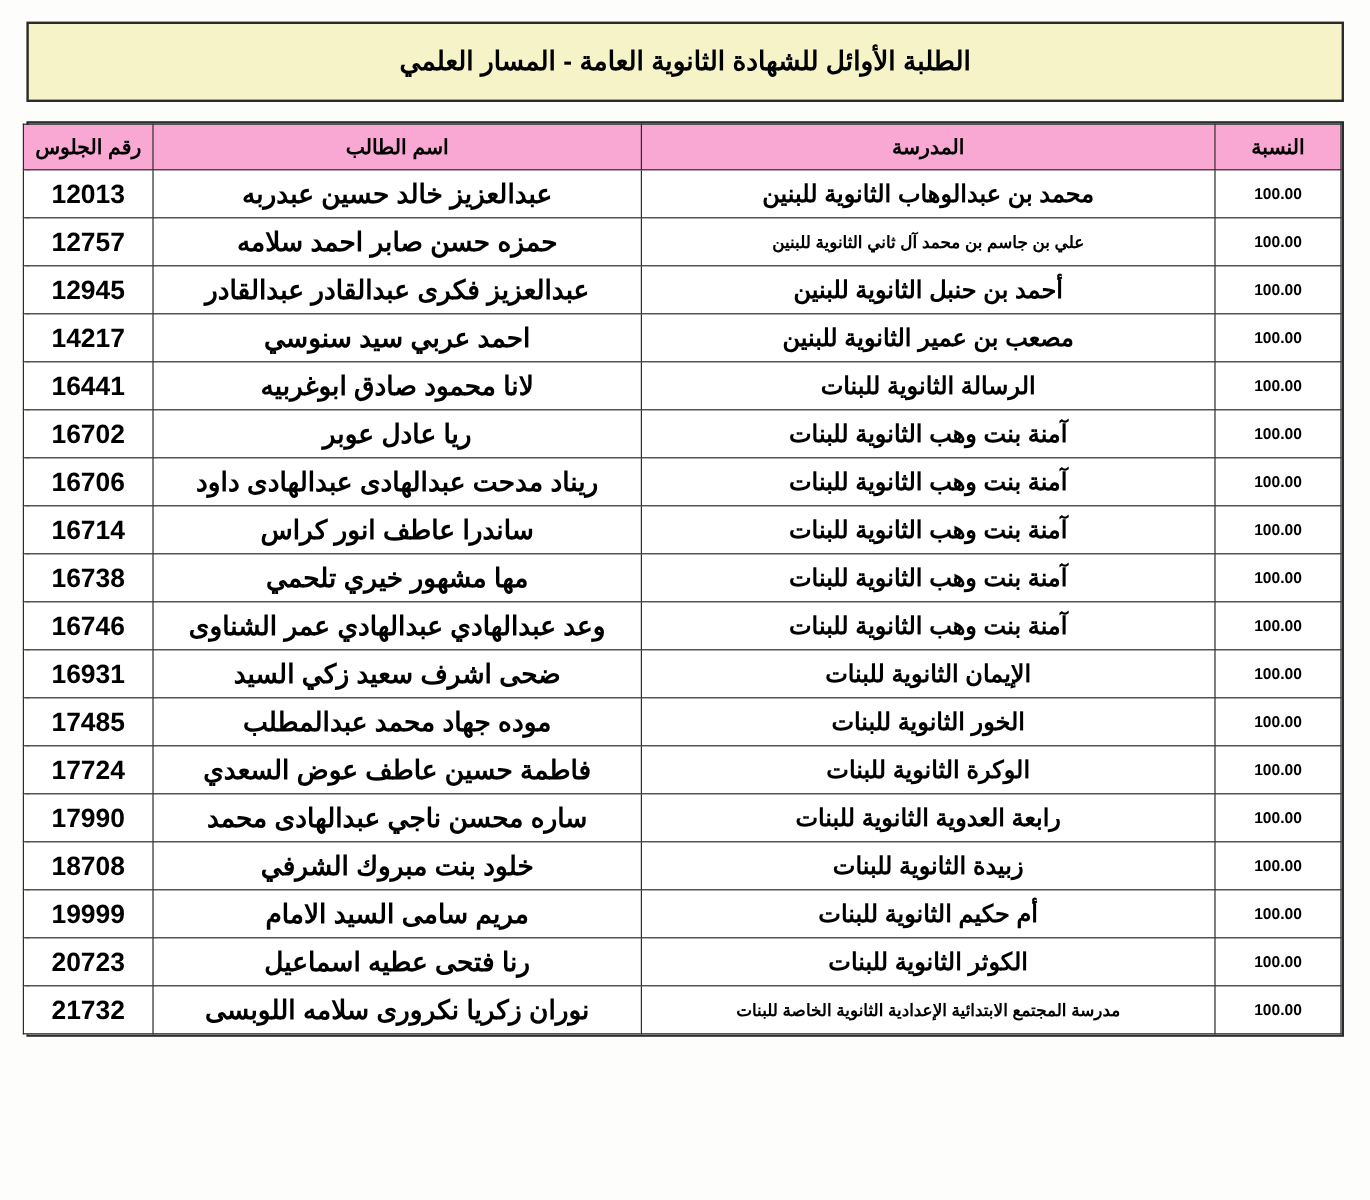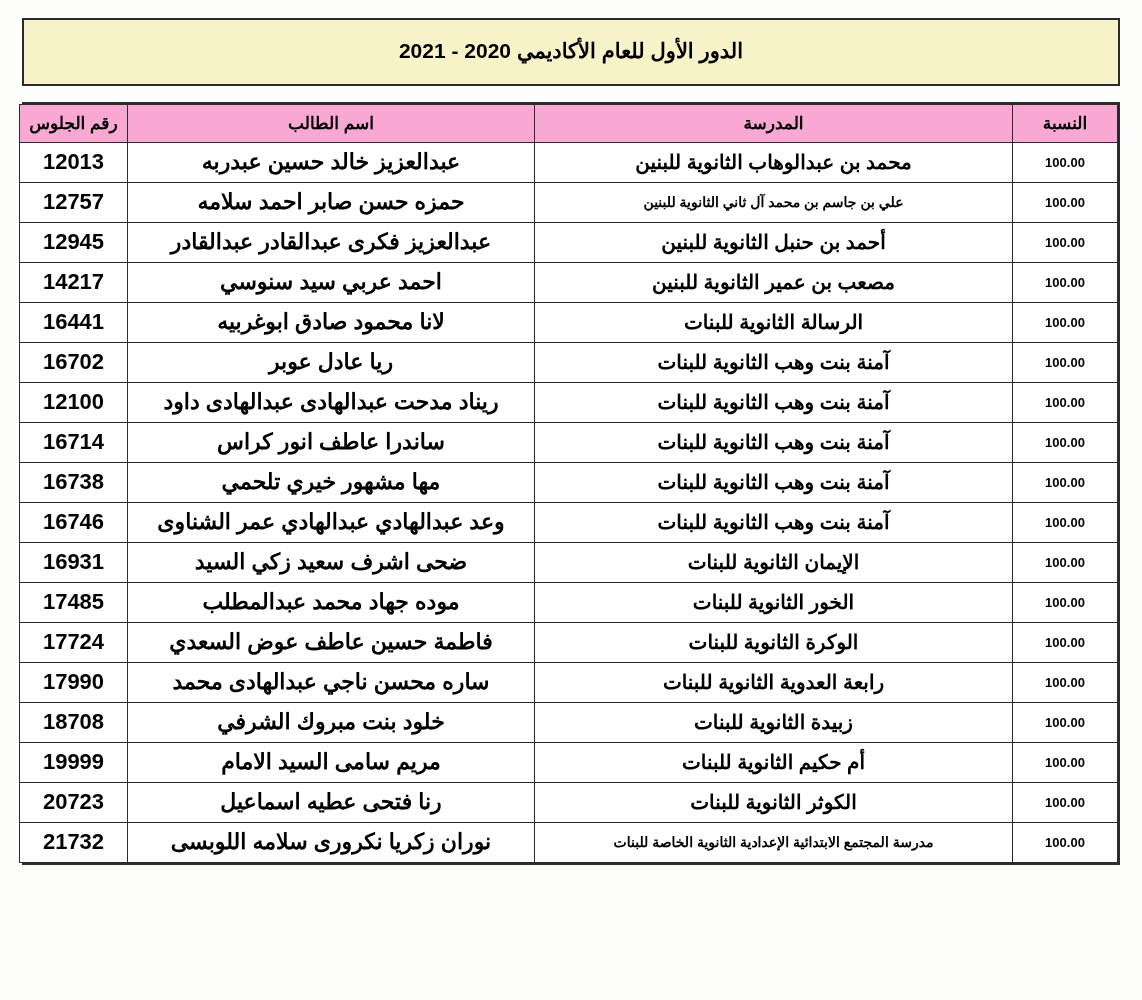--- a/index.html
+++ b/index.html
@@ -100,21 +100,21 @@
   }
   tbody tr:nth-child(odd) td { background: #ffffff; }
   tbody tr:nth-child(even) td { background: #ffffff; }
 </style>
 </head>
 <body>
 
 <div class="page">
 
   <div class="title-banner">
-    <div class="title-line2">الدور الأول للعام الأكاديمي 2020 - 2021</div>
+    <div class="title-line1">الطلبة الأوائل للشهادة الثانوية العامة  -  المسار العلمي</div>
   </div>
 
   <div class="table-wrap">
     <table class="results">
       <colgroup>
         <col class="col-percent">
         <col class="col-school">
         <col class="col-student">
         <col class="col-seat">
       </colgroup>
@@ -160,21 +160,21 @@
           <tr>
             <td class="cell-percent">100.00</td>
             <td class="cell-school">آمنة بنت وهب الثانوية للبنات</td>
             <td class="cell-student">ريا عادل عوبر</td>
             <td class="cell-seat">16702</td>
           </tr>
           <tr>
             <td class="cell-percent">100.00</td>
             <td class="cell-school">آمنة بنت وهب الثانوية للبنات</td>
             <td class="cell-student">ريناد مدحت عبدالهادى عبدالهادى داود</td>
-            <td class="cell-seat">12100</td>
+            <td class="cell-seat">16706</td>
           </tr>
           <tr>
             <td class="cell-percent">100.00</td>
             <td class="cell-school">آمنة بنت وهب الثانوية للبنات</td>
             <td class="cell-student">ساندرا عاطف انور كراس</td>
             <td class="cell-seat">16714</td>
           </tr>
           <tr>
             <td class="cell-percent">100.00</td>
             <td class="cell-school">آمنة بنت وهب الثانوية للبنات</td>

